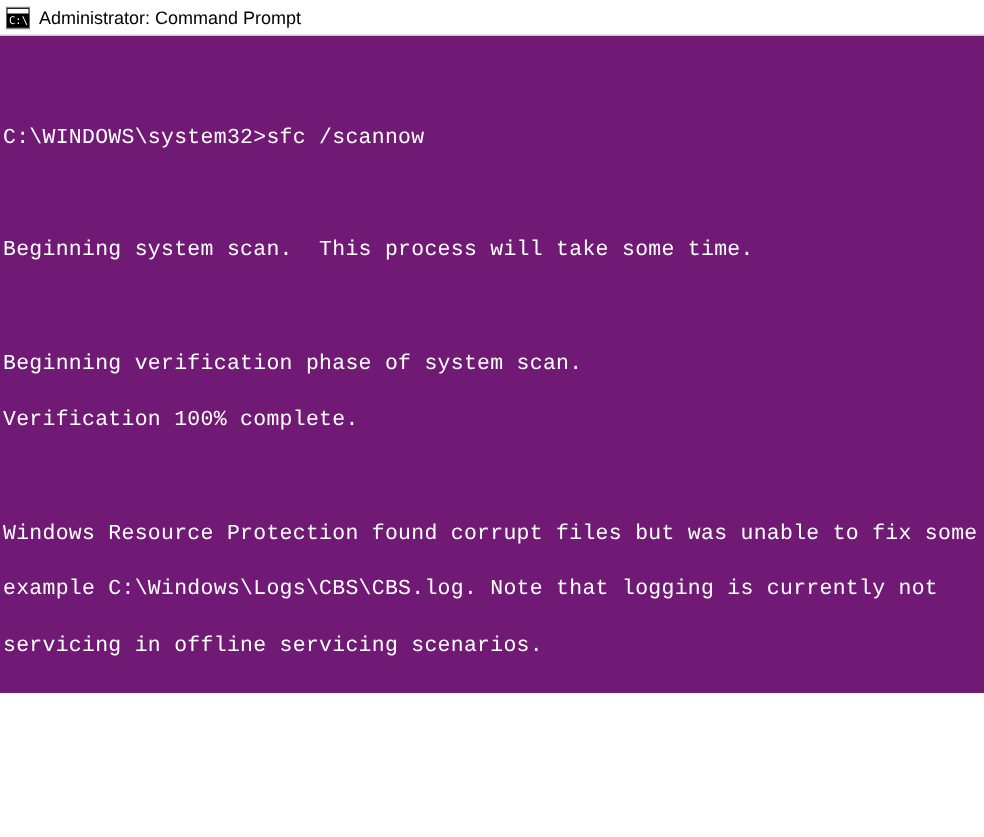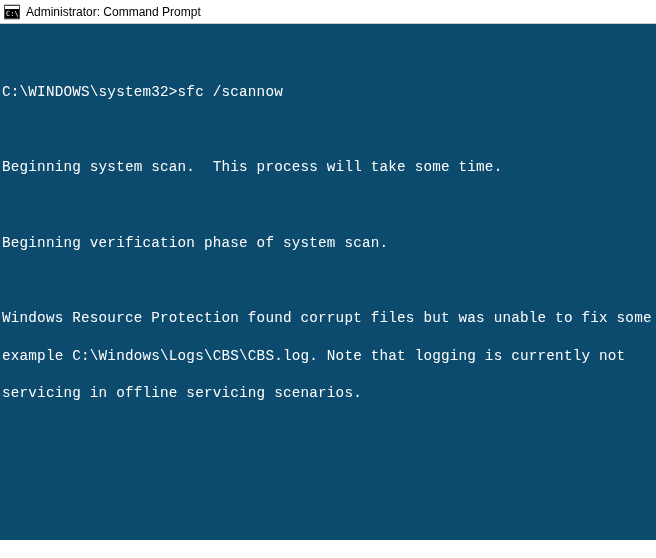--- a/index.html
+++ b/index.html
@@ -31,24 +31,24 @@
       margin-right: 6px;
       display: inline-flex;
       align-items: center;
       justify-content: center;
     }
     .title-icon svg {
       width: 16px;
       height: 16px;
     }
     .terminal {
-      background: #0c4a6e;
+      background: #701a75;
       color: #ffffff;
       width: 656px;
-      height: 516px;
+      height: 438px;
       padding: 2px 2px;
       font-family: Consolas, 'Courier New', monospace;
       font-size: 14.3px;
       line-height: 1.32;
       white-space: pre-wrap;
       word-break: break-all;
       overflow: hidden;
       letter-spacing: 0.2px;
     }
     .line {
@@ -72,20 +72,21 @@
   <span>Administrator: Command Prompt</span>
 </div>
 
 <div class="terminal">
 <span class="line blank"></span>
 <span class="line"><span>C:\WINDOWS\system32&gt;</span><span>sfc /scannow</span></span>
 <span class="line blank"></span>
 <span class="line">Beginning system scan.  This process will take some time.</span>
 <span class="line blank"></span>
 <span class="line">Beginning verification phase of system scan.</span>
+<span class="line">Verification 100% complete.</span>
 <span class="line blank"></span>
 <span class="line">Windows Resource Protection found corrupt files but was unable to fix some</span>
 <span class="line">example C:\Windows\Logs\CBS\CBS.log. Note that logging is currently not</span>
 <span class="line">servicing in offline servicing scenarios.</span>
 <span class="line blank"></span>
 
 
 
 
 

